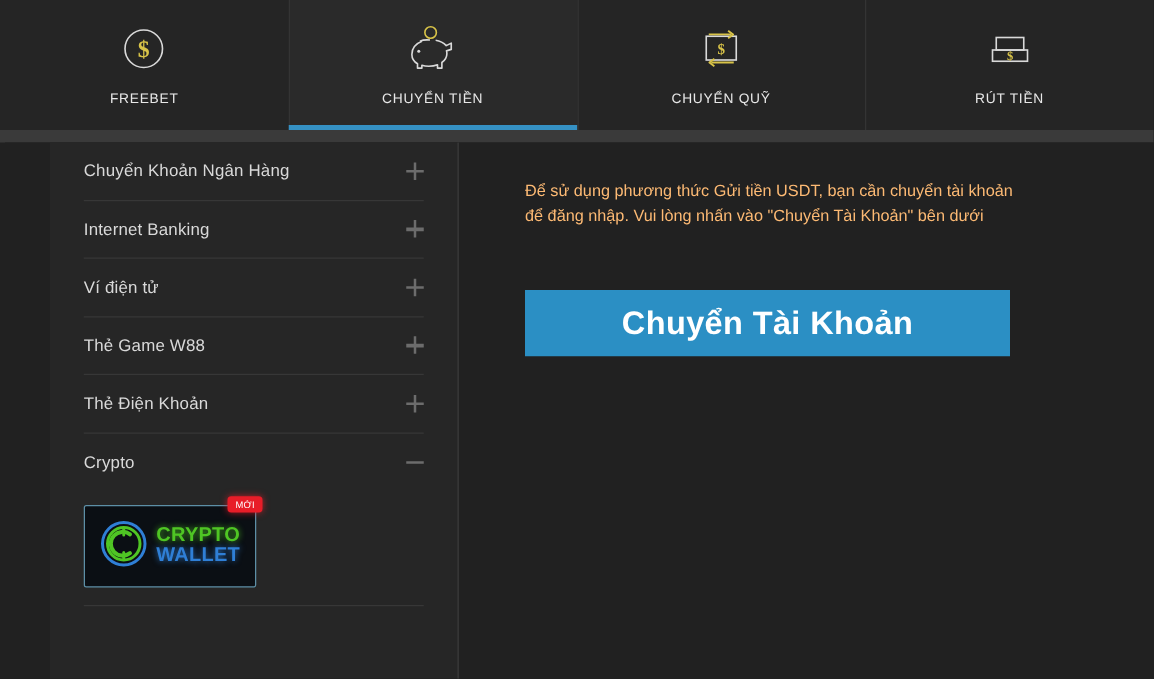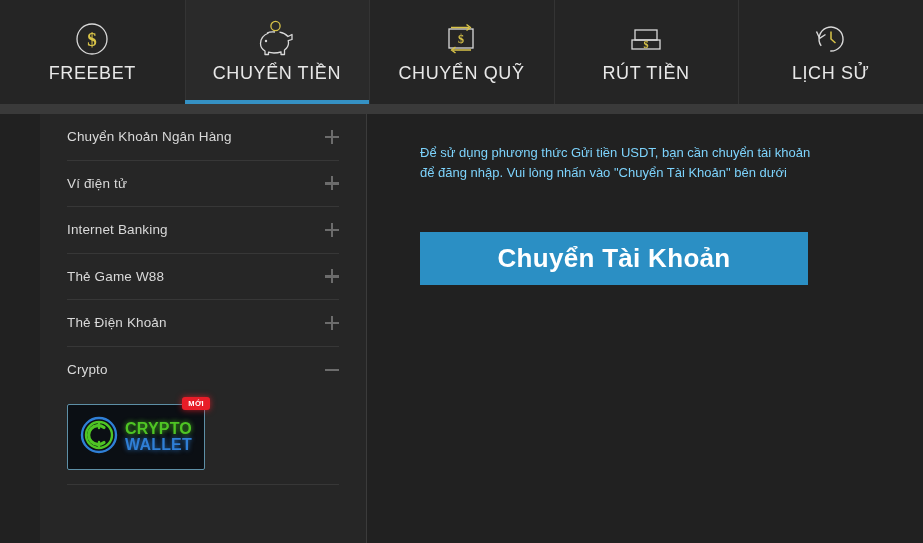--- a/index.html
+++ b/index.html
@@ -64,22 +64,22 @@
   }
 
   .tab-icon {
     height: 44px;
     display: flex;
     align-items: center;
     justify-content: center;
   }
 
   .tab-label {
-    margin-top: 2px;
-    font-size: 18px;
+    margin-top: 12px;
+    font-size: 11px;
     letter-spacing: 0.6px;
     color: #e8e8e8;
     white-space: nowrap;
   }
 
   
   .under-strip {
     position: absolute;
     top: 104px; left: 0;
     width: 923px;
@@ -165,21 +165,21 @@
     overflow: visible;
   }
 
   .cw-badge {
     position: absolute;
     top: -8px;
     right: -6px;
     background: #e81d28;
     color: #ffffff;
     font-size: 7.5px;
-    font-weight: bold;
+    font-weight: normal;
     letter-spacing: 0.3px;
     padding: 2.5px 6px 2.5px 6px;
     border-radius: 3px;
     line-height: 1;
     box-shadow: 0 0 6px rgba(232,29,40,0.75);
   }
 
   .cw-mark {
     margin-left: 10px;
     flex: 0 0 auto;
@@ -212,21 +212,21 @@
   }
 
   .note-title {
     font-size: 13.5px;
     color: #d8d8d8;
     margin-bottom: 24px;
   }
 
   .note-body {
     font-size: 13px;
-    color: #7dd3fc;
+    color: #fdba74;
     line-height: 1.55;
     max-width: 400px;
   }
 
   .cta-button {
     margin-top: 49px;
     width: 388px;
     height: 53px;
     background: #2b8fc4;
     border: none;
@@ -291,51 +291,41 @@
       <div class="tab-icon">
         <svg width="42" height="40" viewBox="0 0 42 40">
           <rect x="10" y="11" width="22" height="10" fill="none" stroke="#d9d9d9" stroke-width="1.3"></rect>
           <rect x="7" y="21" width="28" height="9" fill="none" stroke="#d9d9d9" stroke-width="1.3"></rect>
           <text x="21" y="29" text-anchor="middle" font-family="Liberation Serif, serif" font-size="10" font-weight="bold" fill="#d8c348">$</text>
         </svg>
       </div>
       <div class="tab-label">RÚT TIỀN</div>
     </div>
 
-    <div class="tab">
-      <div class="tab-icon">
-        <svg width="40" height="40" viewBox="0 0 40 40">
-          <path d="M8 20 A12 12 0 1 1 12.5 29.4" fill="none" stroke="#d9d9d9" stroke-width="1.4" transform="rotate(-35 20 20)"></path>
-          <path d="M5.5 12.5 L8.6 19.3 L14.5 15.5" fill="none" stroke="#d9d9d9" stroke-width="1.4" stroke-linejoin="round"></path>
-          <path d="M20 12.5 L20 20 L24.5 24" fill="none" stroke="#d8c348" stroke-width="1.5" stroke-linejoin="round"></path>
-        </svg>
-      </div>
-      <div class="tab-label">LỊCH SỬ</div>
-    </div>
 
   </div>
 
   <div class="under-strip"></div>
 
   <div class="body-wrap">
 
     <div class="sidebar">
 
       <div class="side-row">
         <span class="side-label">Chuyển Khoản Ngân Hàng</span>
         <span class="side-toggle plus"></span>
       </div>
 
       <div class="side-row">
+        <span class="side-label">Internet Banking</span>
+        <span class="side-toggle plus"></span>
+      </div>
+
+      <div class="side-row">
         <span class="side-label">Ví điện tử</span>
-        <span class="side-toggle plus"></span>
-      </div>
-
-      <div class="side-row">
-        <span class="side-label">Internet Banking</span>
         <span class="side-toggle plus"></span>
       </div>
 
 
       <div class="side-row">
         <span class="side-label">Thẻ Game W88</span>
         <span class="side-toggle plus"></span>
       </div>
 
       <div class="side-row">

